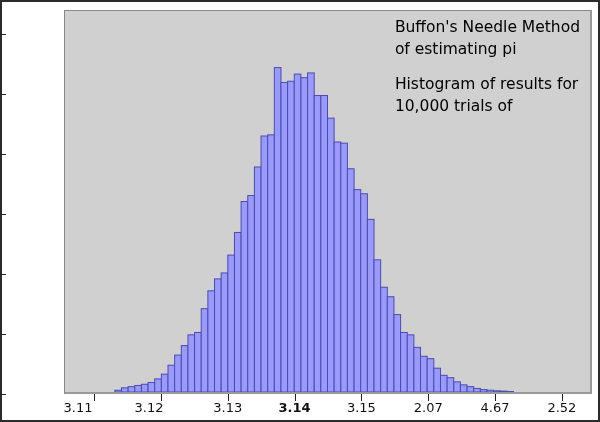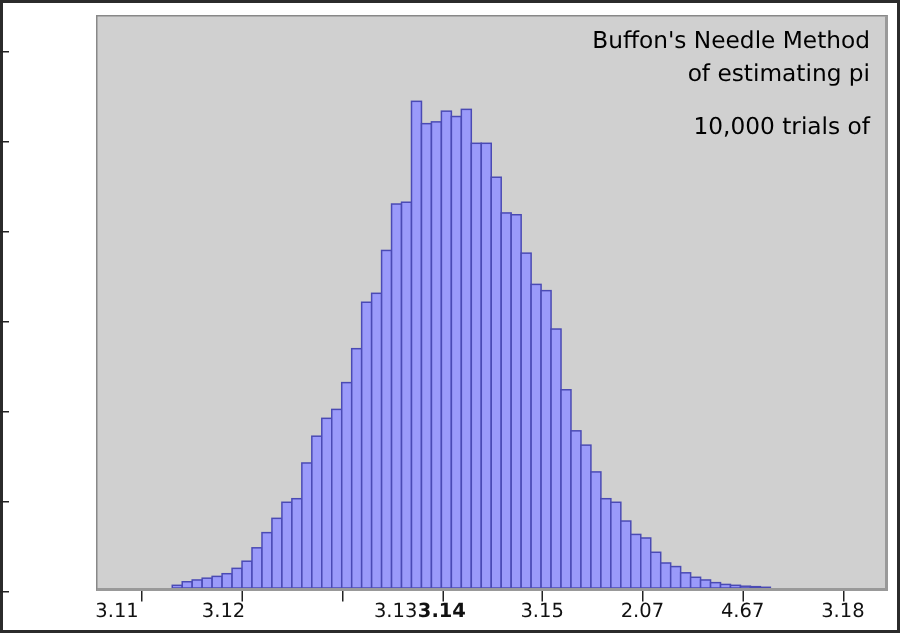--- a/index.html
+++ b/index.html
@@ -10,21 +10,21 @@
           border:2px solid #2b2b2b;}
   #plot-area{position:absolute;left:62px;top:8px;width:528px;height:384px;
              background:#d0d0d0;box-sizing:border-box;
              border-left:1px solid #888;border-top:1px solid #888;
              border-right:2px solid #999;border-bottom:2px solid #999;}
   #hist-svg{position:absolute;left:0;top:0;width:100%;height:100%;display:block;}
   .ytick-mark{position:absolute;right:592px;width:8px;height:1px;background:#222;}
   .xtick-label{position:absolute;top:398px;transform:translateX(-50%);
                font-size:13px;color:#111;white-space:nowrap;}
   .xtick-mark{position:absolute;top:392px;width:1px;height:7px;background:#222;}
-  #annotation{position:absolute;right:18px;top:14px;text-align:right;
+  #annotation{position:absolute;right:18px;top:14px;text-align:left;
               font-size:15.5px;line-height:1.42;color:#000;}
   #annotation .gap{display:block;height:13px;}
   .anno-line{display:block;white-space:nowrap;}
 </style>
 </head>
 <body>
 
 <div id="figure">
 
   <div id="plot-area">
@@ -101,34 +101,35 @@
       <div class="ytick-mark" style="top: 212px;"></div>
       <div class="ytick-mark" style="top: 152px;"></div>
       <div class="ytick-mark" style="top: 92px;"></div>
       <div class="ytick-mark" style="top: 32px;"></div>
     </div>
   <div id="xticks">
       <div class="xtick-label" style="left: 76px;">3.11</div>
       <div class="xtick-mark" style="left: 92.0759px;"></div>
       <div class="xtick-label" style="left: 147px;">3.12</div>
       <div class="xtick-mark" style="left: 158.911px;"></div>
-      <div class="xtick-label" style="left: 225.747px; margin-left: 36px;">3.13</div>
+      <div class="xtick-label" style="left: 225.747px;">3.13</div>
       <div class="xtick-mark" style="left: 225.747px;"></div>
       <div class="xtick-label" style="left: 292.582px; font-weight: bold;">3.14</div>
       <div class="xtick-mark" style="left: 292.582px;"></div>
       <div class="xtick-label" style="left: 359.418px;">3.15</div>
       <div class="xtick-mark" style="left: 359.418px;"></div>
       <div class="xtick-label" style="left: 426.253px;">2.07</div>
       <div class="xtick-mark" style="left: 426.253px;"></div>
       <div class="xtick-label" style="left: 493.089px;">4.67</div>
       <div class="xtick-mark" style="left: 493.089px;"></div>
-      <div class="xtick-label" style="left: 559.924px;">3.18</div>
+      <div class="xtick-label" style="left: 559.924px;">2.52</div>
       <div class="xtick-mark" style="left: 559.924px;"></div>
     </div>
 
   <div id="annotation">
     <span class="anno-line">Buffon's Needle Method</span>
     <span class="anno-line">of estimating pi</span>
     <span class="gap"></span>
+    <span class="anno-line">Histogram of results for</span>
     <span class="anno-line">10,000 trials of</span>
   </div>
 
 </div>
 
 </body></html>

